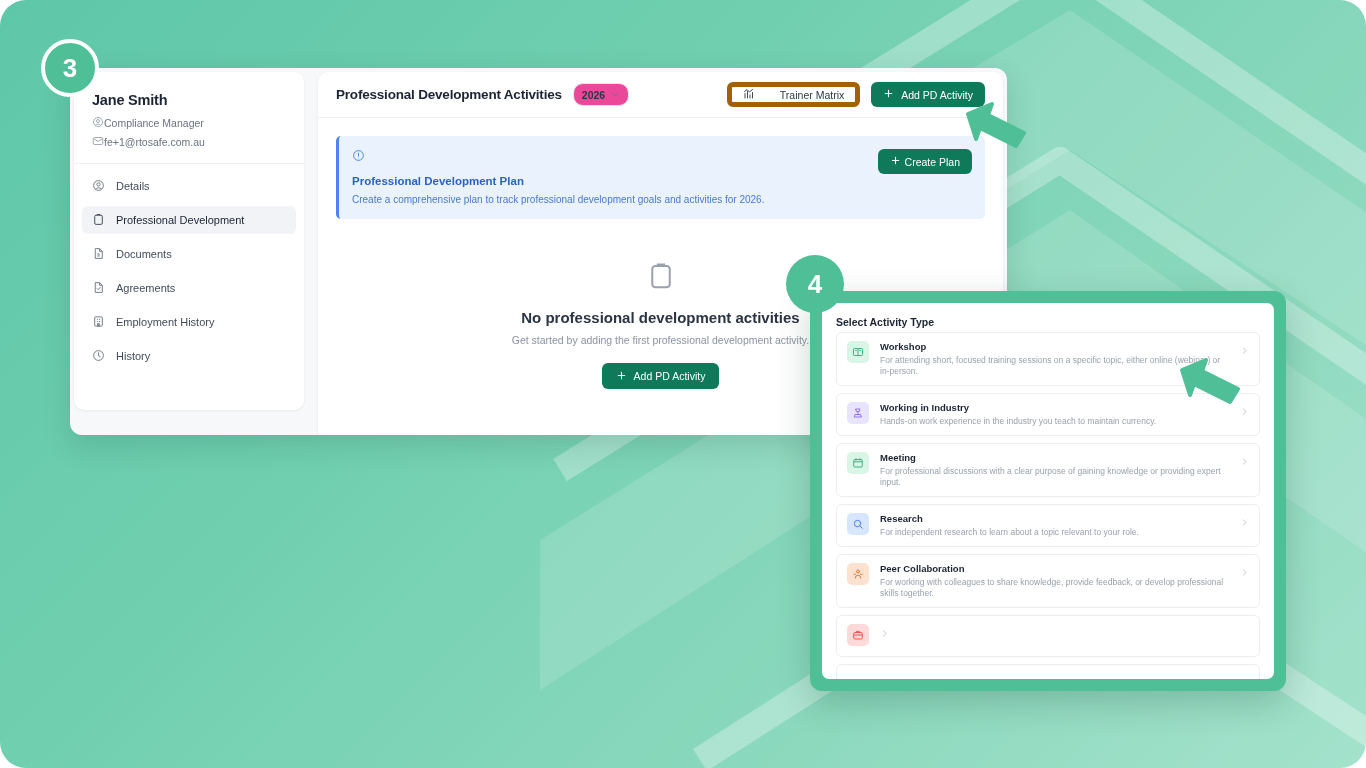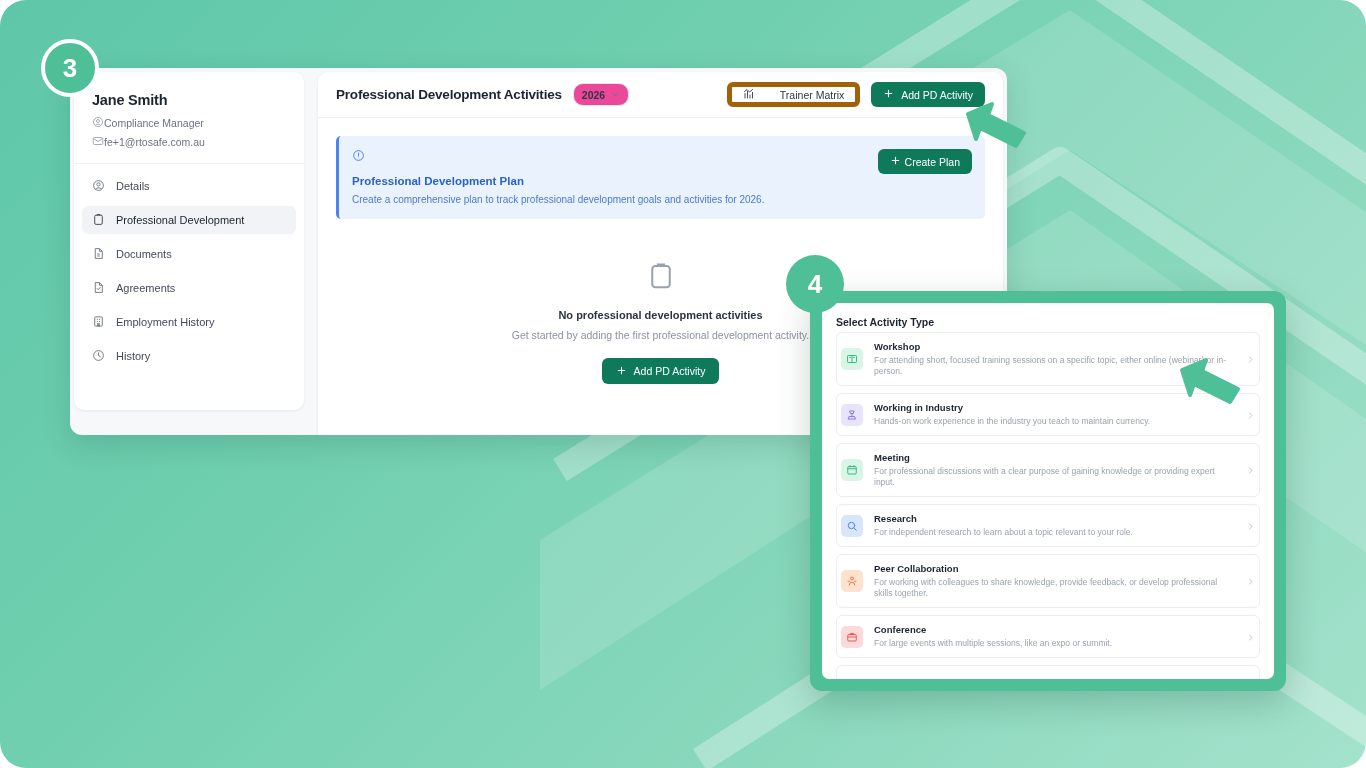--- a/index.html
+++ b/index.html
@@ -98,21 +98,21 @@
   #banner-desc { font-size: 10px; color: #4a7ad0; line-height: 1.4; }
   #create-plan-btn {
     position: absolute; right: 13px; top: 13px;
     display: flex; align-items: center; gap: 4px;
     height: 25px; padding: 0 12px; border-radius: 6px;
     background: #0f7a5a; color: #fff; font-size: 10.5px; font-weight: 500; cursor: pointer;
   }
 
   
   #empty-state { padding-top: 42px; text-align: center; }
-  #empty-title { font-size: 11px; font-weight: 700; color: #2b3442; margin-top: 14px; }
+  #empty-title { font-size: 15px; font-weight: 700; color: #2b3442; margin-top: 14px; }
   #empty-desc { font-size: 10.5px; color: #8b93a1; margin-top: 8px; }
   #empty-add-btn {
     display: inline-flex; align-items: center; gap: 7px;
     height: 26px; padding: 0 14px; border-radius: 6px; margin-top: 17px;
     background: #0f7a5a; color: #fff; font-size: 10.5px; font-weight: 500; cursor: pointer;
   }
 
   
   #activity-panel-wrap {
     position: absolute; left: 810px; top: 291px; width: 476px; height: 400px;
@@ -121,23 +121,23 @@
     padding: 12px;
   }
   #activity-panel {
     width: 100%; height: 100%; background: #fff; border-radius: 7px;
     padding: 13px 14px 14px 14px; overflow: hidden;
   }
   #activity-panel-title {
     font-size: 10.5px; font-weight: 700; color: #1c2433; margin-bottom: 4px;
   }
   .activity-item {
-    display: flex; align-items: center; gap: 11px;
+    display: flex; gap: 11px;
     border: 1px solid #ebedf1; border-radius: 6px;
-    padding: 8px 4px; margin-bottom: 7px; cursor: pointer; background:#fff;
+    padding: 8px 10px; margin-bottom: 7px; cursor: pointer; background:#fff;
     position: relative; min-height: 42px;
   }
   .activity-icon {
     width: 22px; height: 22px; border-radius: 5px;
     display: flex; align-items: center; justify-content: center; flex: 0 0 auto;
   }
   .activity-text { flex: 1; min-width: 0; }
   .activity-name { font-size: 9.5px; font-weight: 700; color: #1c2433; margin-bottom: 3px; }
   .activity-desc { font-size: 8.5px; color: #9aa1ad; line-height: 1.3; }
   .activity-chev { color: #b6bcc6; flex: 0 0 auto; }
@@ -447,24 +447,20 @@
     </div>
 
     <div class="activity-item">
       <span class="activity-icon" style="background:#fddada">
         <svg width="12" height="12" viewBox="0 0 24 24" fill="none" stroke="#e8534f" stroke-width="1.9">
           <rect x="3.5" y="7" width="17" height="13" rx="2"></rect>
           <path d="M9 7V4.8h6V7" stroke-linecap="round"></path>
             <path d="M3.5 12h17"></path>
         </svg>
       </span>
-      <div class="activity-text">
-        <div class="activity-name">Conference</div>
-        <div class="activity-desc">For large events with multiple sessions, like an expo or summit.</div>
-      </div>
       <span class="activity-chev">
         <svg width="9" height="9" viewBox="0 0 24 24" fill="none" stroke="currentColor" stroke-width="2.2" stroke-linecap="round" stroke-linejoin="round">
             <path d="M9 5l7 7-7 7"></path>
           </svg>
       </span>
     </div>
 
     <div class="activity-item">
       
       

